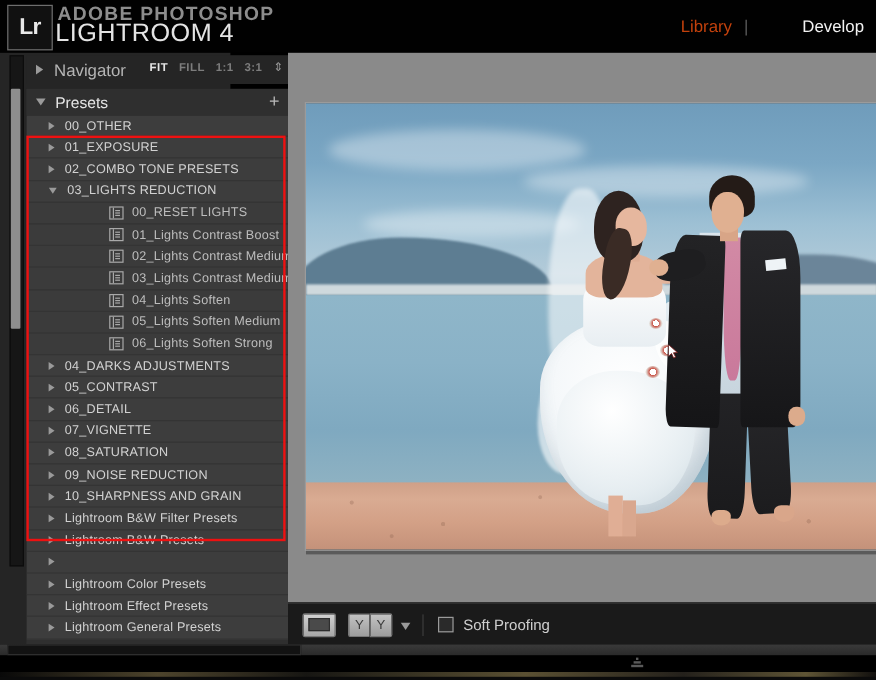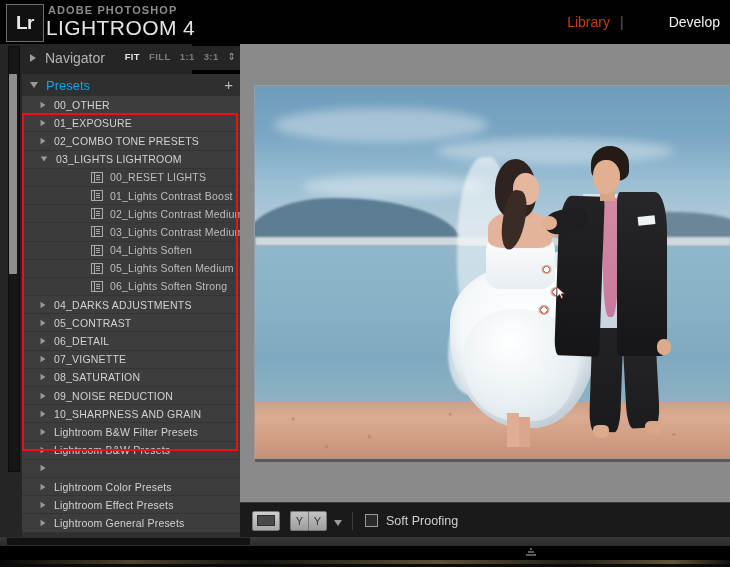--- a/index.html
+++ b/index.html
@@ -13,21 +13,21 @@
   
   .titlebar{position:absolute;left:0;top:0;width:730px;height:44px;background:#010101;}
   .lr-logo{
     position:absolute;left:6px;top:4px;width:36px;height:36px;
     border:1px solid #6e6e6e;background:#111;
     color:#e8e8e8;font-size:19px;font-weight:bold;
     display:flex;align-items:center;justify-content:center;letter-spacing:-0.5px;
   }
   .brand-small{
     position:absolute;left:48px;top:4px;color:#8d8d8d;
-    font-size:11px;letter-spacing:1.1px;font-weight:bold;
+    font-size:16px;letter-spacing:1.1px;font-weight:bold;
   }
   .brand-big{
     position:absolute;left:46px;top:16px;color:#e4e4e4;
     font-size:21px;letter-spacing:0.4px;font-weight:400;
   }
   .modules{position:absolute;right:0px;top:14px;display:flex;align-items:center;}
   .module{color:#c2410c;font-size:14px;padding:0 10px;cursor:pointer;}
   .module.active{color:#f2f2f2;padding-left:45px;}
   .module-sep{color:#5b5b5b;font-size:14px;}
 
@@ -47,21 +47,21 @@
   .nav-zooms{position:absolute;right:4px;top:5px;display:flex;align-items:center;gap:9px;}
   .zoom-opt{color:#7d7d7d;font-size:9.5px;font-weight:bold;letter-spacing:0.4px;cursor:pointer;}
   .zoom-opt.sel{color:#e6e6e6;}
   .zoom-stepper{color:#9a9a9a;font-size:10px;line-height:8px;text-align:center;cursor:pointer;}
 
   .presets-panel{position:absolute;left:22px;top:30px;width:218px;height:470px;background:#2f2f2f;overflow:hidden;}
   .presets-head{
     position:relative;height:22px;background:#2f2f2f;
     display:flex;align-items:center;border-bottom:1px solid #1d1d1d;
   }
-  .presets-head .nav-label{font-size:13px;color:#0ea5e9;margin-left:8px;}
+  .presets-head .nav-label{font-size:13px;color:#e5e5e5;margin-left:8px;}
   .plus-btn{position:absolute;right:7px;top:3px;color:#b9b9b9;font-size:15px;line-height:15px;cursor:pointer;}
 
   .tree{position:absolute;left:0;top:22px;width:218px;height:448px;overflow:hidden;}
   .trow{
     position:relative;height:17.2px;display:flex;align-items:center;
     background:#3d3d3d;border-bottom:1px solid #343434;cursor:pointer;
   }
   .trow .tri{margin-left:18px;transform:scale(.82);}
   .trow.child{background:#3b3b3b;padding-left:37px;}
   .tname{font-size:10.5px;color:#cfcfcf;margin-left:8px;letter-spacing:0.2px;white-space:nowrap;}
@@ -297,21 +297,21 @@
           <div class="trow">
             <span class="tri tri-right"></span>
             <span class="tname grp">01_EXPOSURE</span>
           </div>
           <div class="trow">
             <span class="tri tri-right"></span>
             <span class="tname grp">02_COMBO TONE PRESETS</span>
           </div>
           <div class="trow">
             <span class="tri tri-down"></span>
-            <span class="tname grp">03_LIGHTS LIGHTROOM</span>
+            <span class="tname grp">03_LIGHTS REDUCTION</span>
           </div>
           <div class="trow child">
             <span class="preset-ico"></span>
             <span class="tname dim">00_RESET LIGHTS</span>
           </div>
           <div class="trow child">
             <span class="preset-ico"></span>
             <span class="tname dim">01_Lights Contrast Boost</span>
           </div>
           <div class="trow child">

